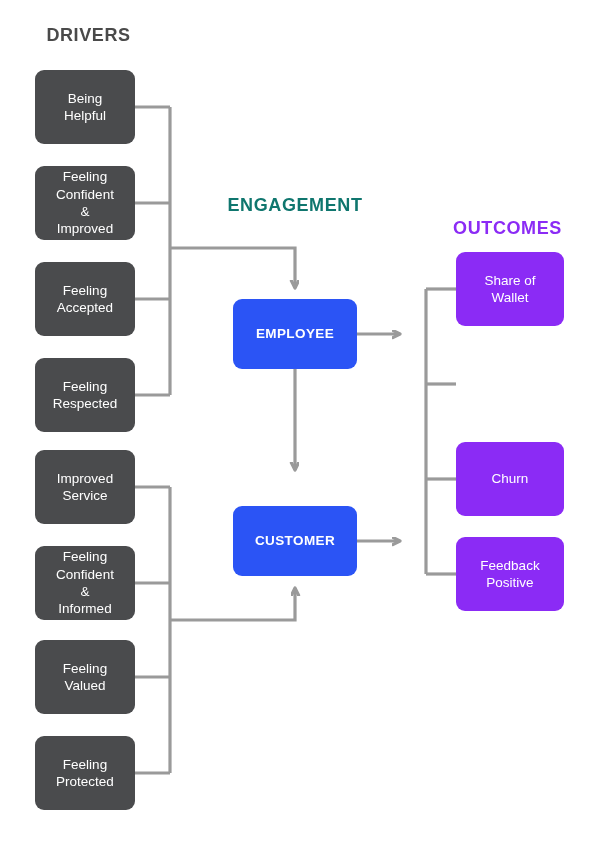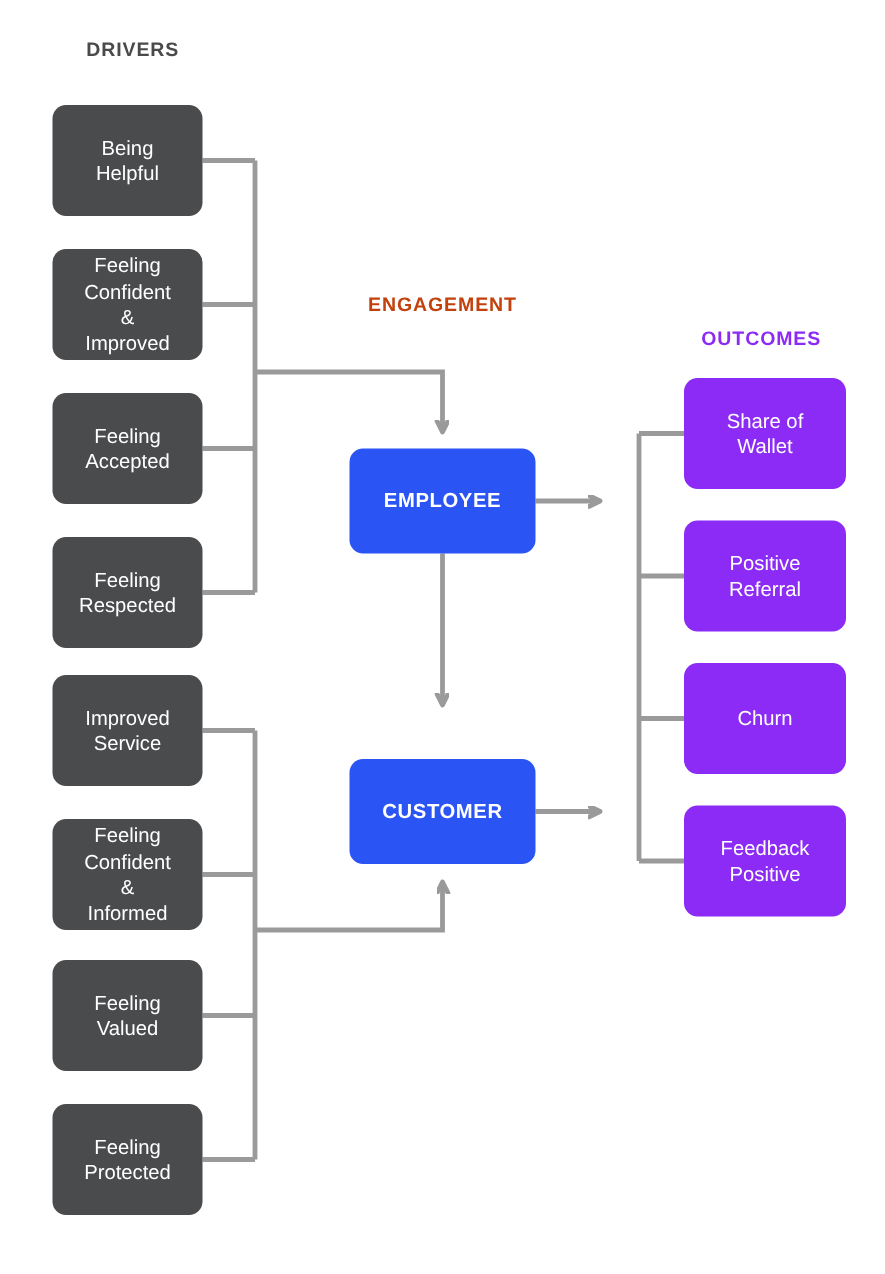--- a/index.html
+++ b/index.html
@@ -12,37 +12,37 @@
   }
   #canvas {
     position: relative;
     width: 590px;
     height: 849px;
     background: #ffffff;
     overflow: hidden;
   }
   .col-title {
     position: absolute;
-    font-size: 13px;
+    font-size: 18px;
     font-weight: bold;
     letter-spacing: 0.6px;
     white-space: nowrap;
     text-align: center;
   }
   #title-drivers {
     left: 35px;
     top: 25px;
     width: 107px;
     color: #4a4a4a;
   }
   #title-engagement {
     left: 215px;
     top: 195px;
     width: 160px;
-    color: #c2410c;
+    color: #0f766e;
   }
   #title-outcomes {
     left: 440px;
     top: 218px;
     width: 135px;
     color: #8b2bf5;
   }
   .node {
     position: absolute;
     display: flex;
@@ -147,17 +147,16 @@
 
   <div class="node driver" style="top:450px">Improved Service</div>
   <div class="node driver" style="top:546px">Feeling Confident &amp; Informed</div>
   <div class="node driver" style="top:640px">Feeling Valued</div>
   <div class="node driver" style="top:736px">Feeling Protected</div>
 
   <div class="node engage" style="top:506px">CUSTOMER</div>
   <div class="node engage" style="top:299px">EMPLOYEE</div>
 
   <div class="node outcome" style="top:252px">Share of Wallet</div>
-  <div class="node outcome" style="top:347px">Positive Referral</div>
   <div class="node outcome" style="top:442px">Churn</div>
   <div class="node outcome" style="top:537px">Feedback Positive</div>
 
 </div>
 
 </body></html>

